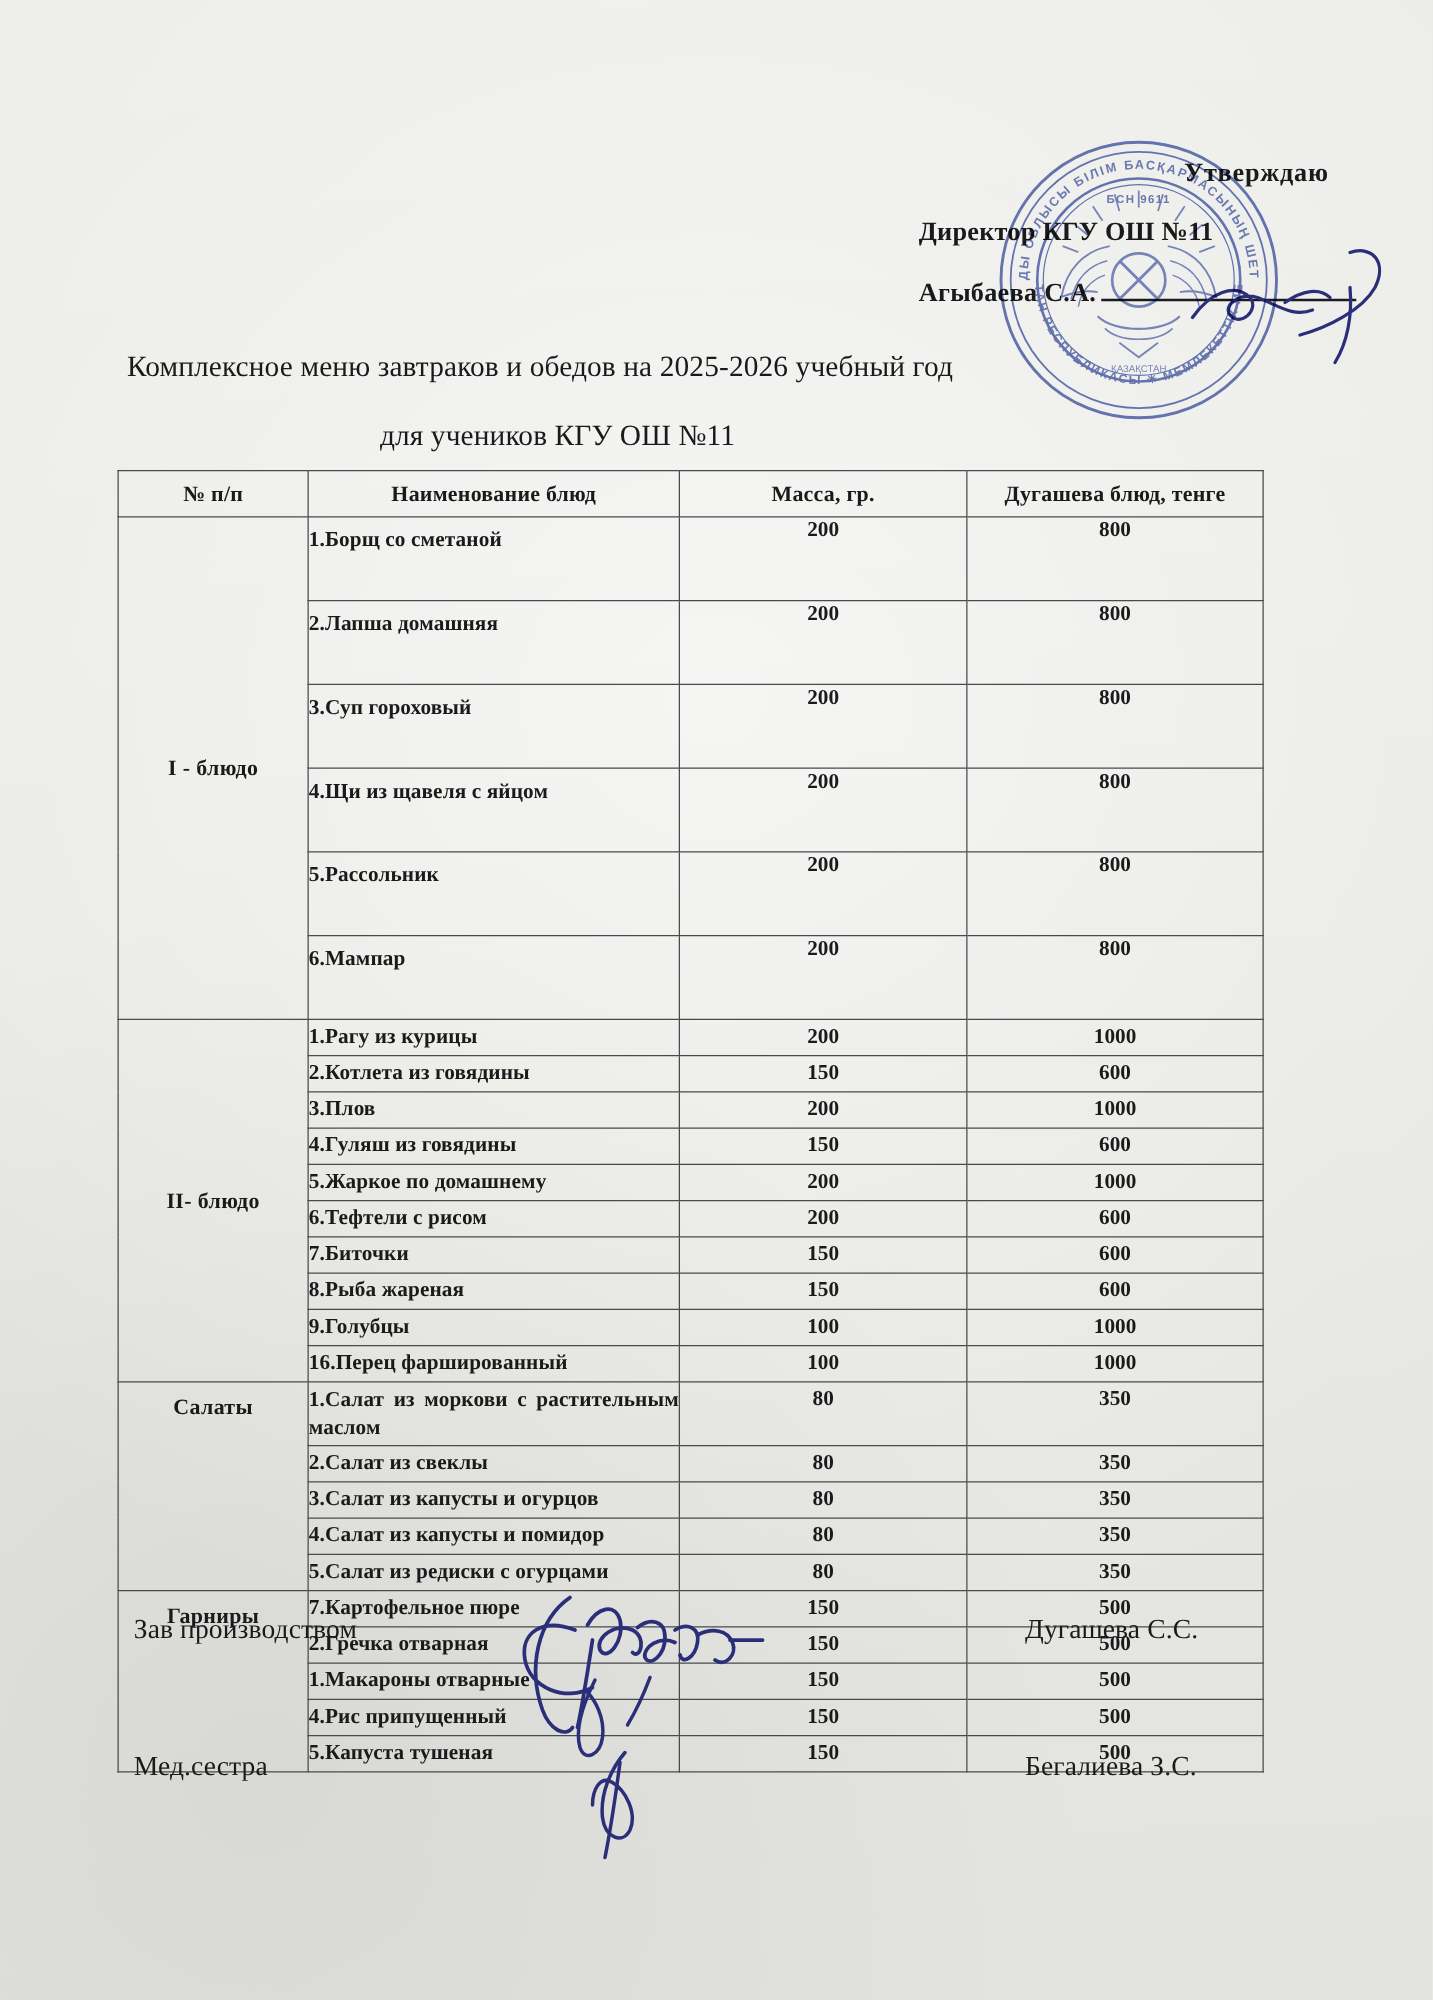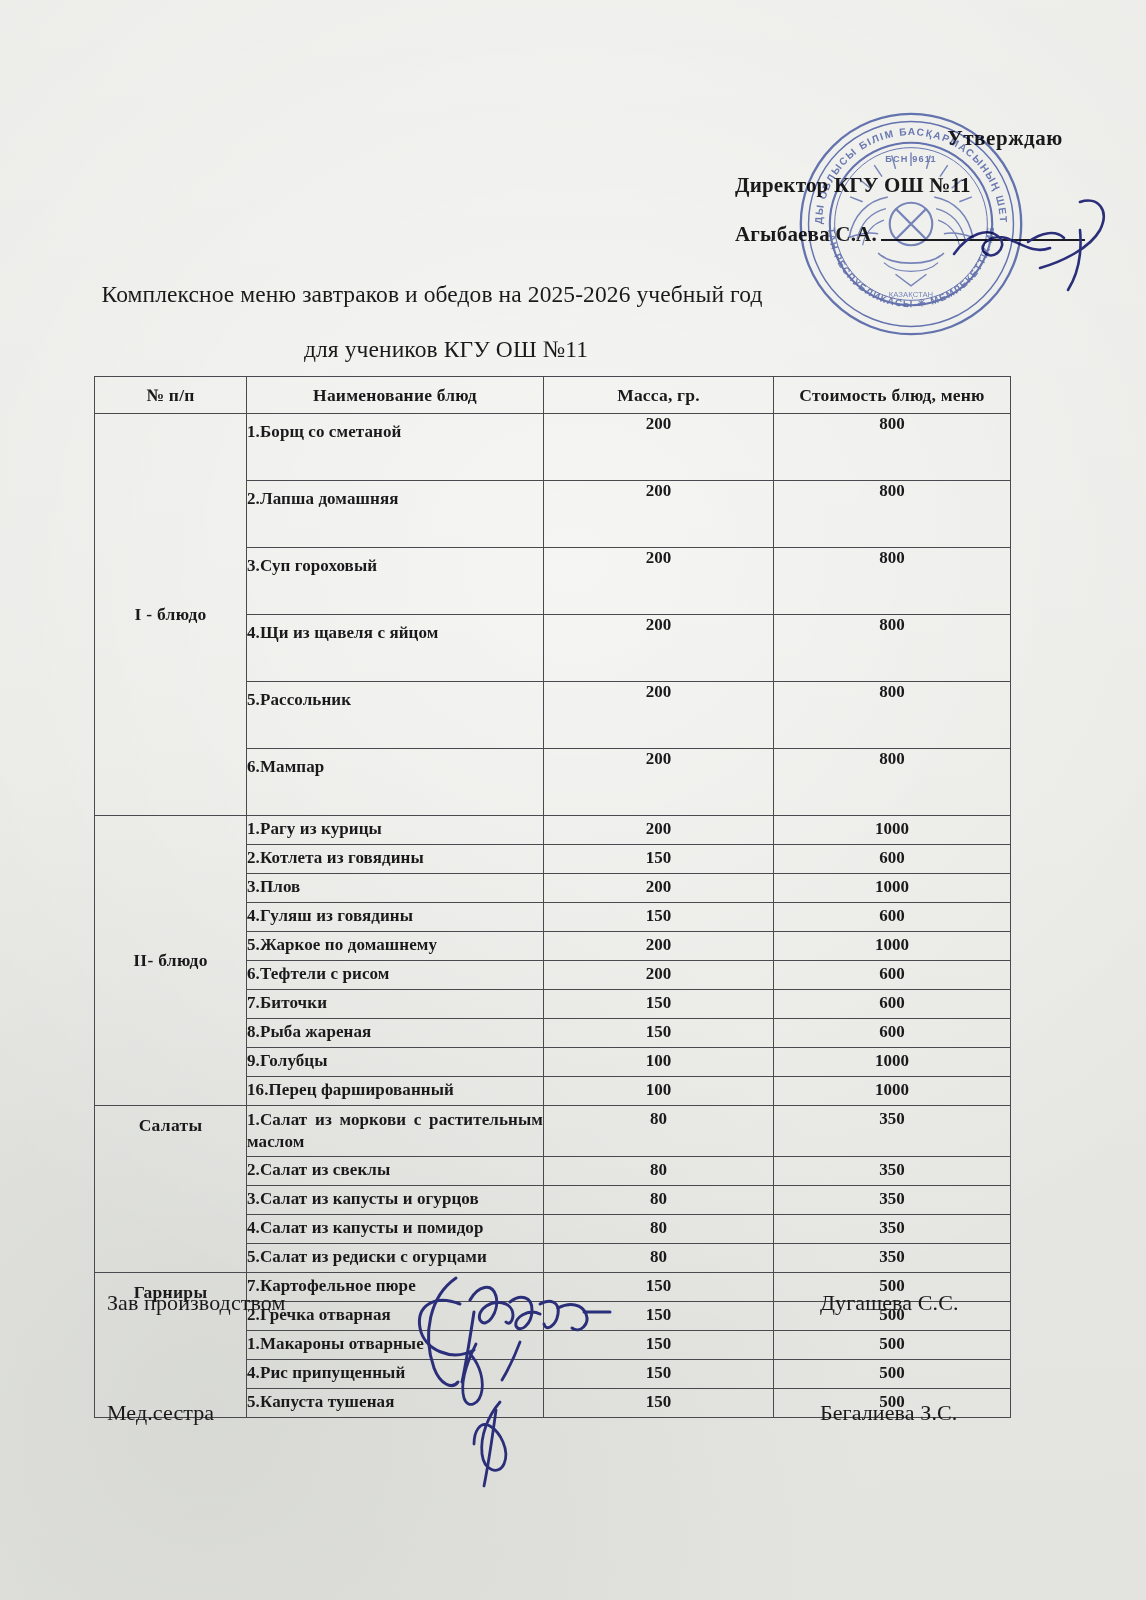--- a/index.html
+++ b/index.html
@@ -290,21 +290,21 @@
       <col class="c-no">
         <col class="c-name">
         <col class="c-mass">
         <col class="c-price">
     </colgroup>
     <thead>
       <tr>
         <th>№ п/п</th>
         <th>Наименование блюд</th>
         <th>Масса, гр.</th>
-        <th>Стоимость блюд, меню</th>
+        <th>Дугашева блюд, тенге</th>
       </tr>
     </thead>
     <tbody>
         <tr class="tall">
           <td class="cat-cell mid" rowspan="6">I - блюдо</td>
           <td class="dish">1.Борщ со сметаной</td>
           <td class="num">200</td>
           <td class="price">800</td>
         </tr>
         <tr class="tall">

